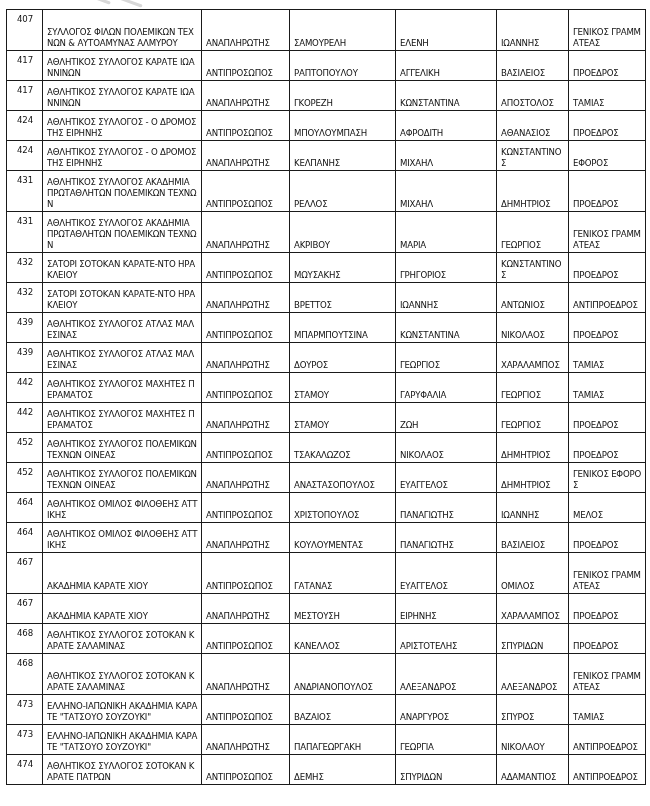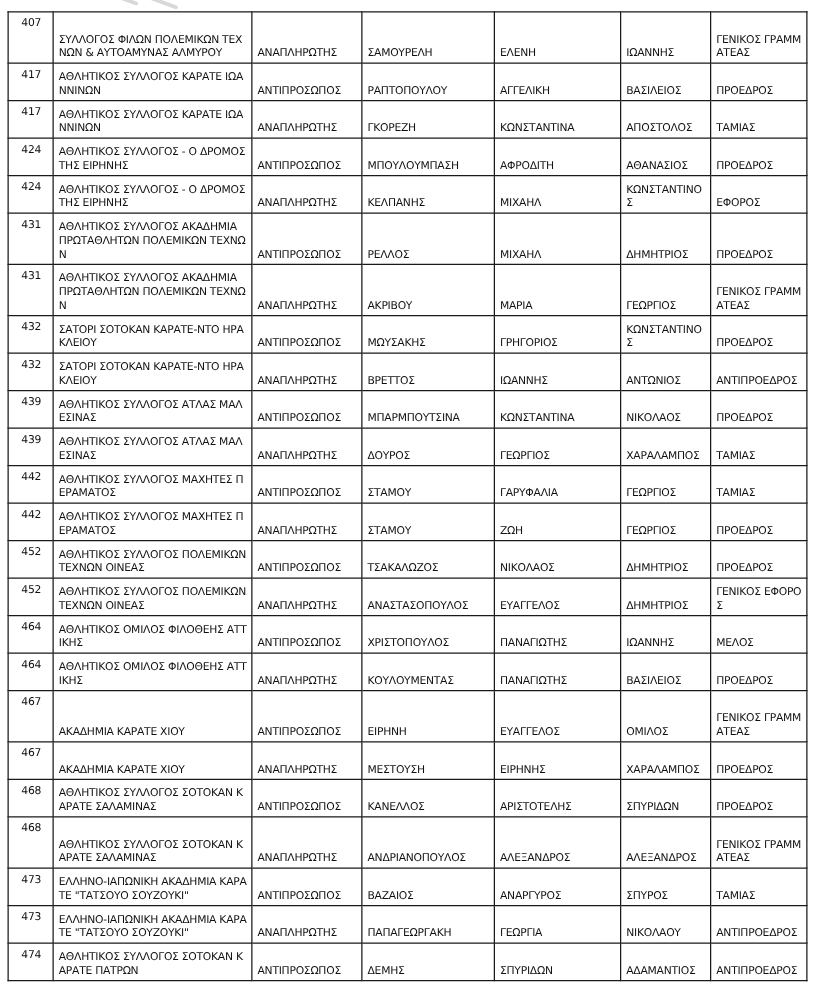--- a/index.html
+++ b/index.html
@@ -200,21 +200,21 @@
     <td>ΑΝΑΠΛΗΡΩΤΗΣ</td>
     <td>ΚΟΥΛΟΥΜΕΝΤΑΣ</td>
     <td>ΠΑΝΑΓΙΩΤΗΣ</td>
     <td>ΒΑΣΙΛΕΙΟΣ</td>
     <td>ΠΡΟΕΔΡΟΣ</td>
   </tr>
       <tr class="h3">
     <td class="num">467</td>
     <td>ΑΚΑΔΗΜΙΑ ΚΑΡΑΤΕ ΧΙΟΥ</td>
     <td>ΑΝΤΙΠΡΟΣΩΠΟΣ</td>
-    <td>ΕΙΡΗΝΗ</td>
+    <td>ΓΑΤΑΝΑΣ</td>
     <td>ΕΥΑΓΓΕΛΟΣ</td>
     <td>ΟΜΙΛΟΣ</td>
     <td>ΓΕΝΙΚΟΣ ΓΡΑΜΜΑΤΕΑΣ</td>
   </tr>
       <tr class="h2">
     <td class="num">467</td>
     <td>ΑΚΑΔΗΜΙΑ ΚΑΡΑΤΕ ΧΙΟΥ</td>
     <td>ΑΝΑΠΛΗΡΩΤΗΣ</td>
     <td>ΜΕΣΤΟΥΣΗ</td>
     <td>ΕΙΡΗΝΗΣ</td>

